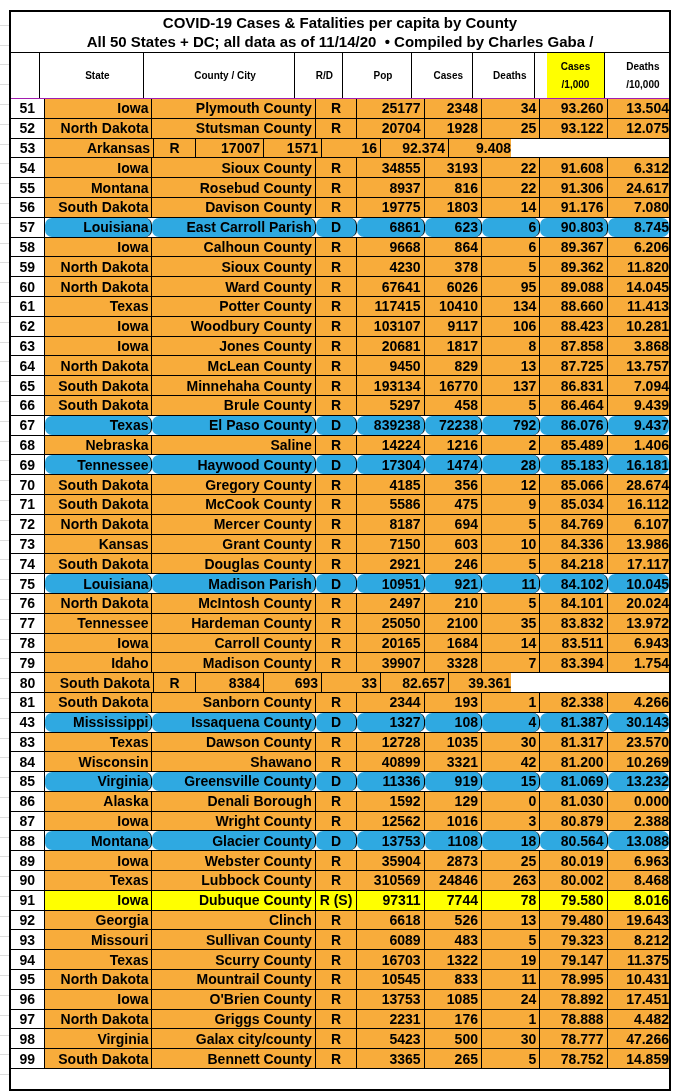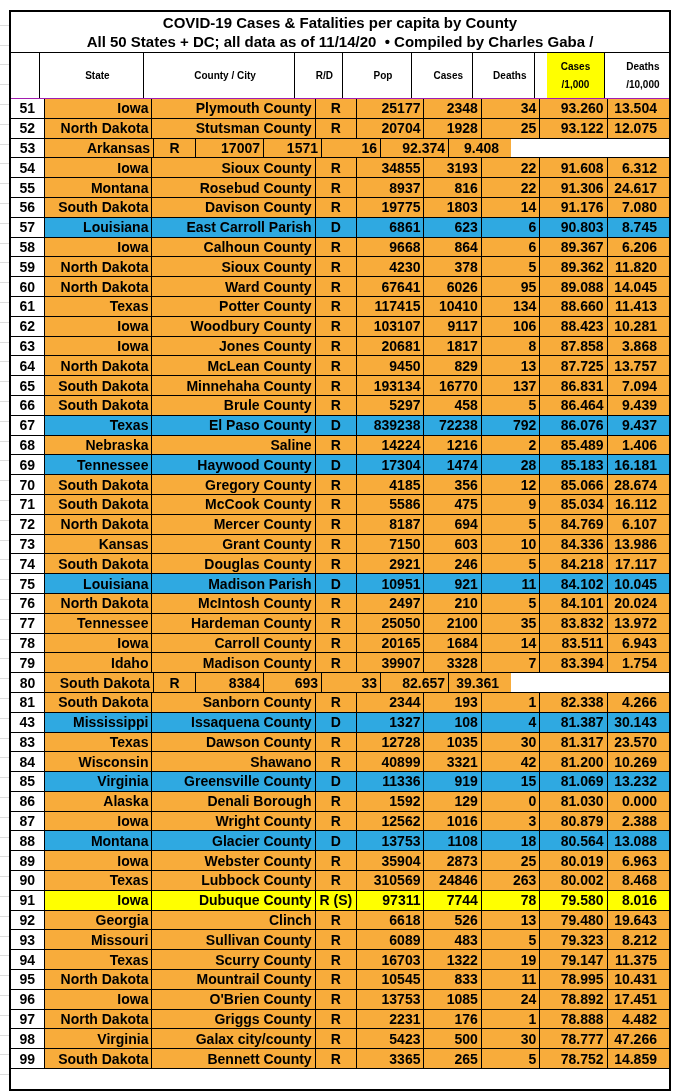--- a/index.html
+++ b/index.html
@@ -43,25 +43,25 @@
   }
   .c:last-child{border-right:none;}
   .c.num{width:34px;justify-content:center;padding-right:0;background:#fff;}
   .c.state{width:109px;}
   .c.county{width:165px;}
   .c.rd{width:42px;justify-content:center;padding-right:0;text-align:center;}
   .c.pop{width:68px;}
   .c.cases{width:58px;}
   .c.deaths{width:59px;}
   .c.cpk{width:68px;}
-  .c.dpk{width:62px;padding-right:12px;}
+  .c.dpk{width:62px;padding-right:0;}
   .header-row .c{padding-right:0;justify-content:center;}
   .header-row .c.cpk{background:var(--hl-yellow);}
   .row-R .c:not(.num){background:var(--rep-orange);}
-  .row-D .c:not(.num){background:var(--dem-blue);}
+  .row-D .c:not(.num){background:var(--dem-blue);border-radius:7px;}
   .row-Y .c:not(.num){background:var(--hl-yellow);}
 </style>
 </head>
 <body>
 
 <div class="margin-strip"></div>
 
 <div class="sheet-table">
   <div class="title-block">
     <div>COVID-19 Cases &amp; Fatalities per capita by County</div>

